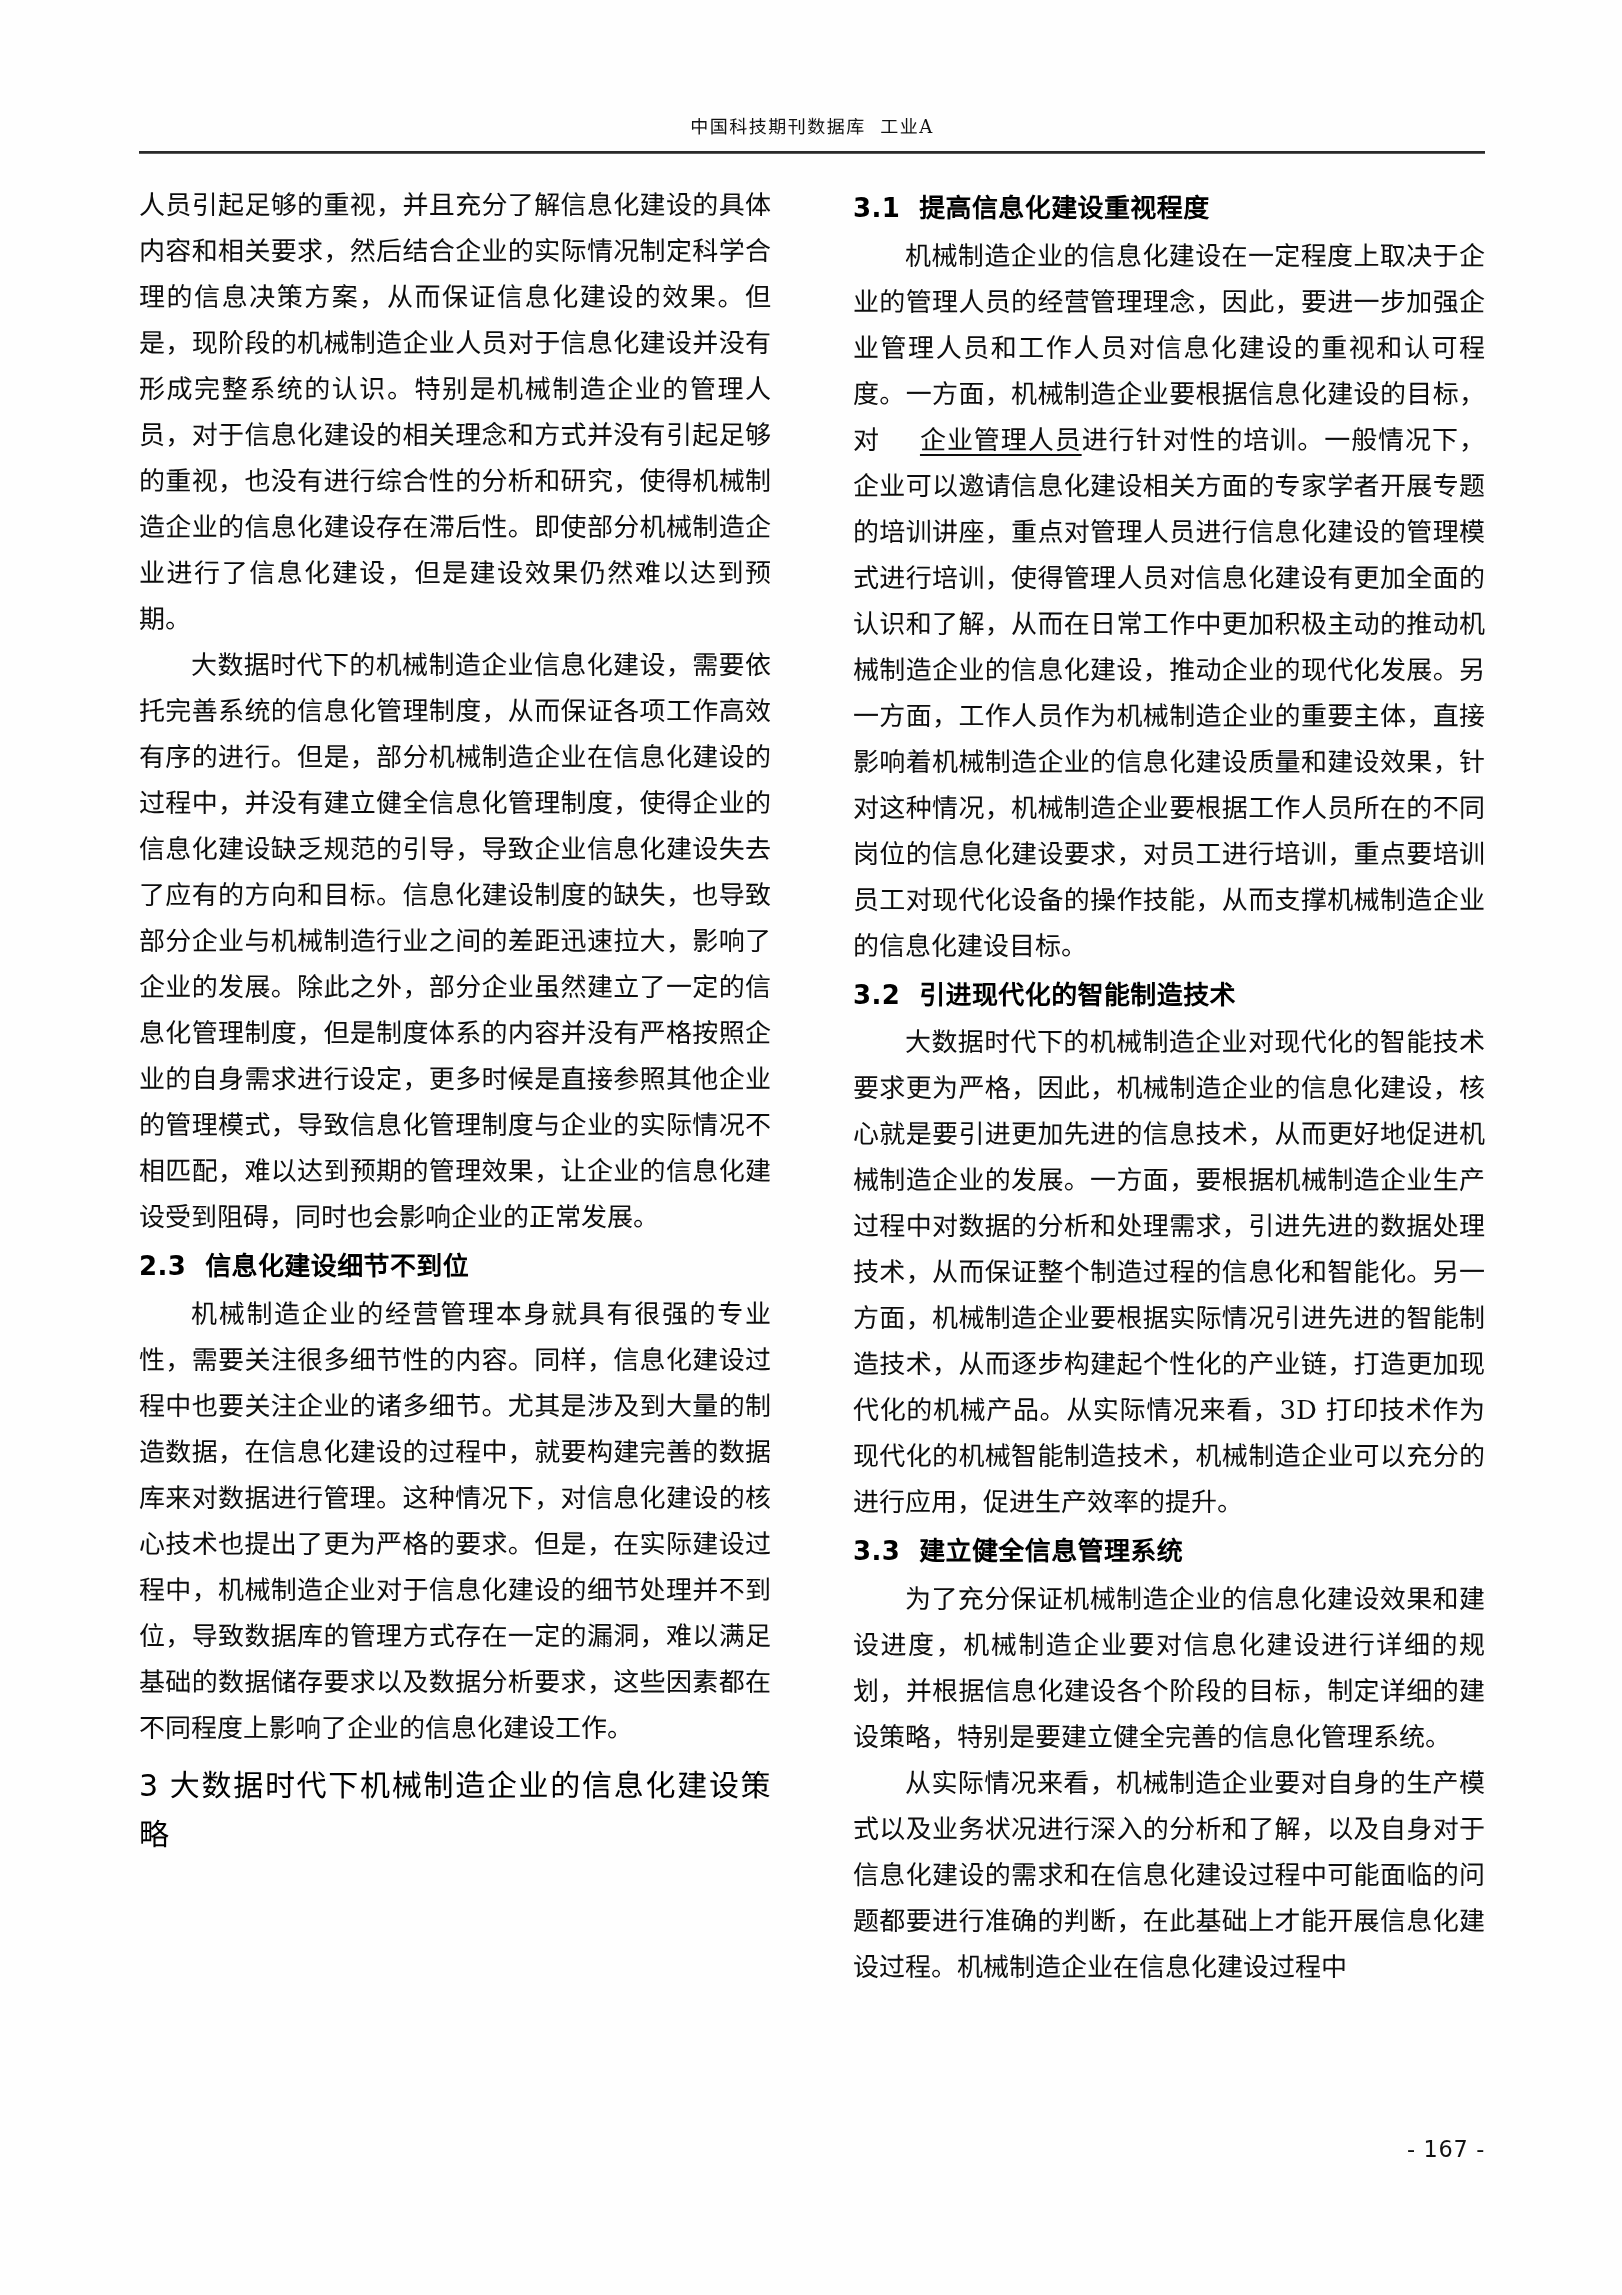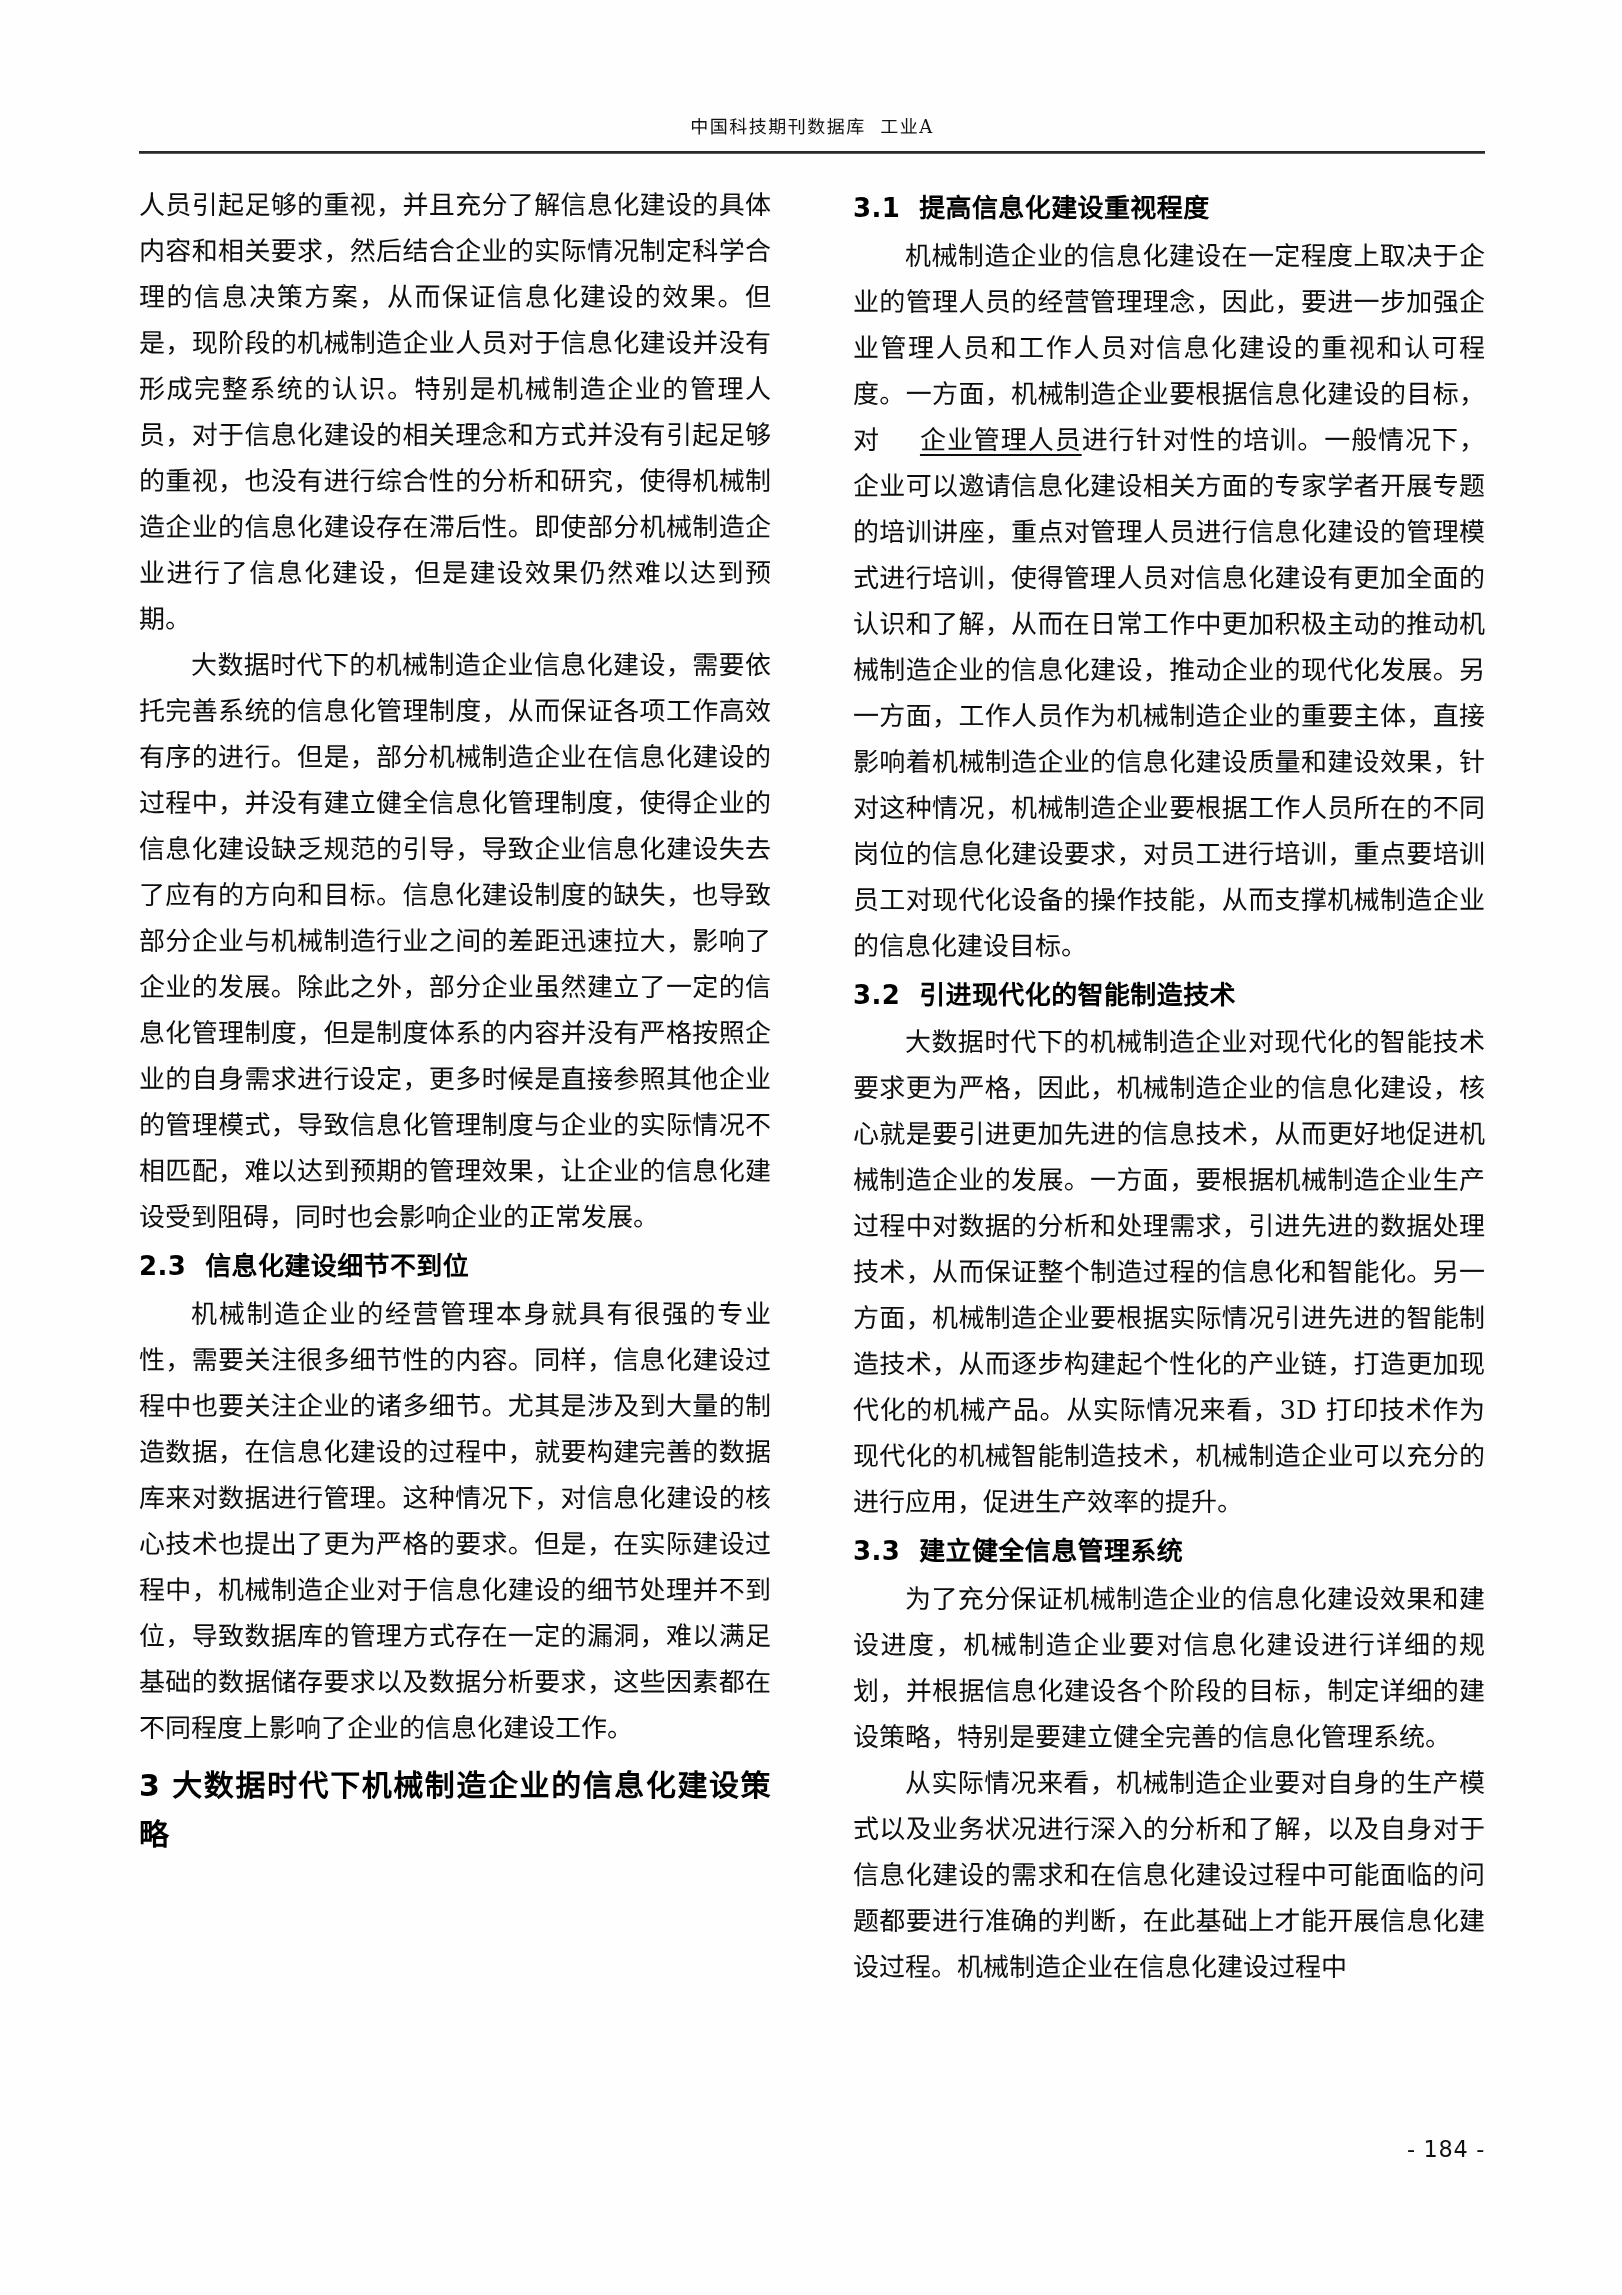--- a/index.html
+++ b/index.html
@@ -94,21 +94,21 @@
     letter-spacing: 0.4px;
     white-space: pre;
   }
 
   
   h2.section-heading {
     margin: 10.5px 0 0 0;
     font-family: "DejaVu Sans", "Liberation Sans", sans-serif;
     font-size: 30px;
     line-height: 49px;
-    font-weight: 700;
+    font-weight: 400;
     color: #000;
     letter-spacing: 0.4px;
     text-align: justify;
     text-align-last: left;
     word-break: break-all;
   }
 
   .underlined {
     text-decoration: underline;
     text-underline-offset: 4.5px;
@@ -169,16 +169,16 @@
 
       <h3 class="sub-heading">3.3  建立健全信息管理系统</h3>
 
       <p class="body-text indent block">为了充分保证机械制造企业的信息化建设效果和建设进度，机械制造企业要对信息化建设进行详细的规划，并根据信息化建设各个阶段的目标，制定详细的建设策略，特别是要建立健全完善的信息化管理系统。</p>
 
       <p class="body-text indent block">从实际情况来看，机械制造企业要对自身的生产模式以及业务状况进行深入的分析和了解，以及自身对于信息化建设的需求和在信息化建设过程中可能面临的问题都要进行准确的判断，在此基础上才能开展信息化建设过程。机械制造企业在信息化建设过程中</p>
 
     </div>
   </div>
 
-  <div class="page-number">- 184 -</div>
+  <div class="page-number">- 167 -</div>
 
 </div>
 
 
 </body></html>

